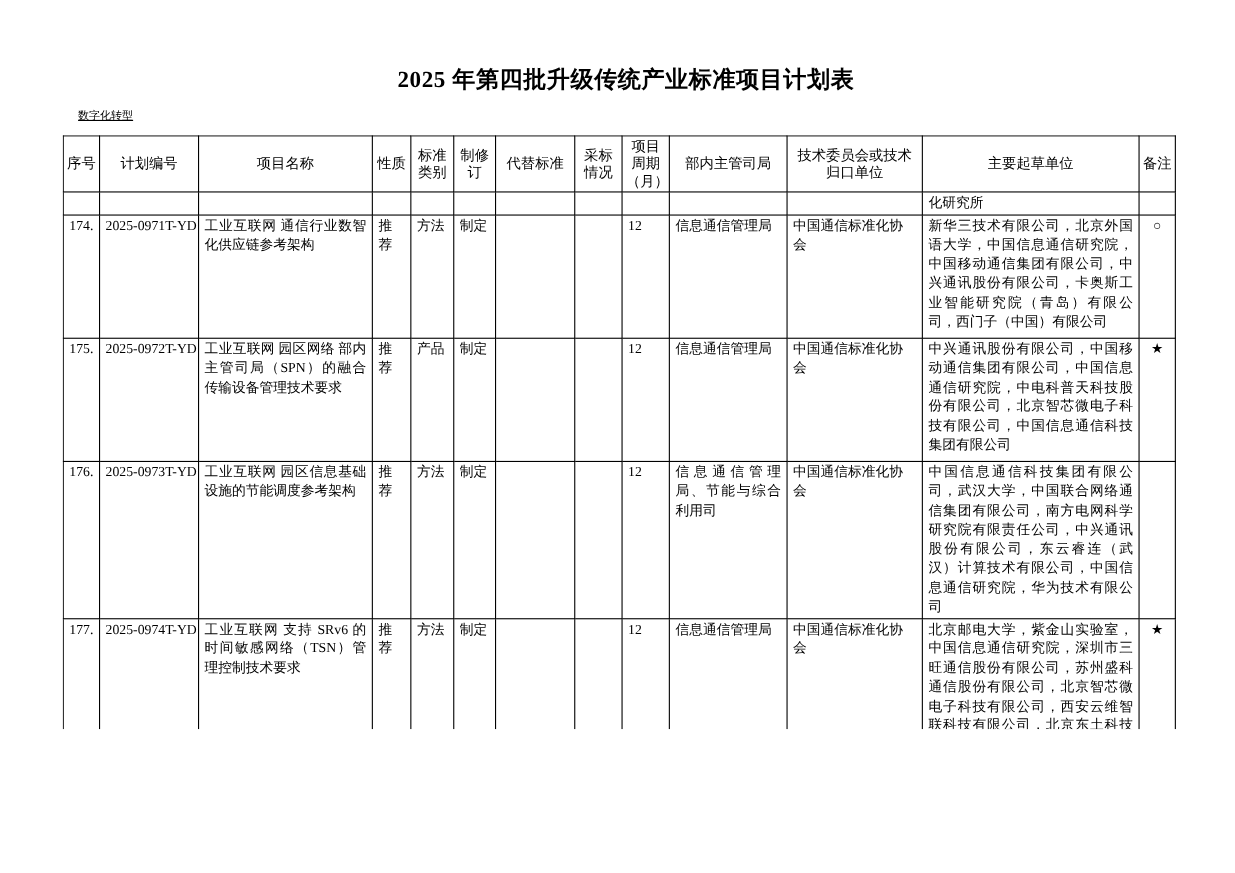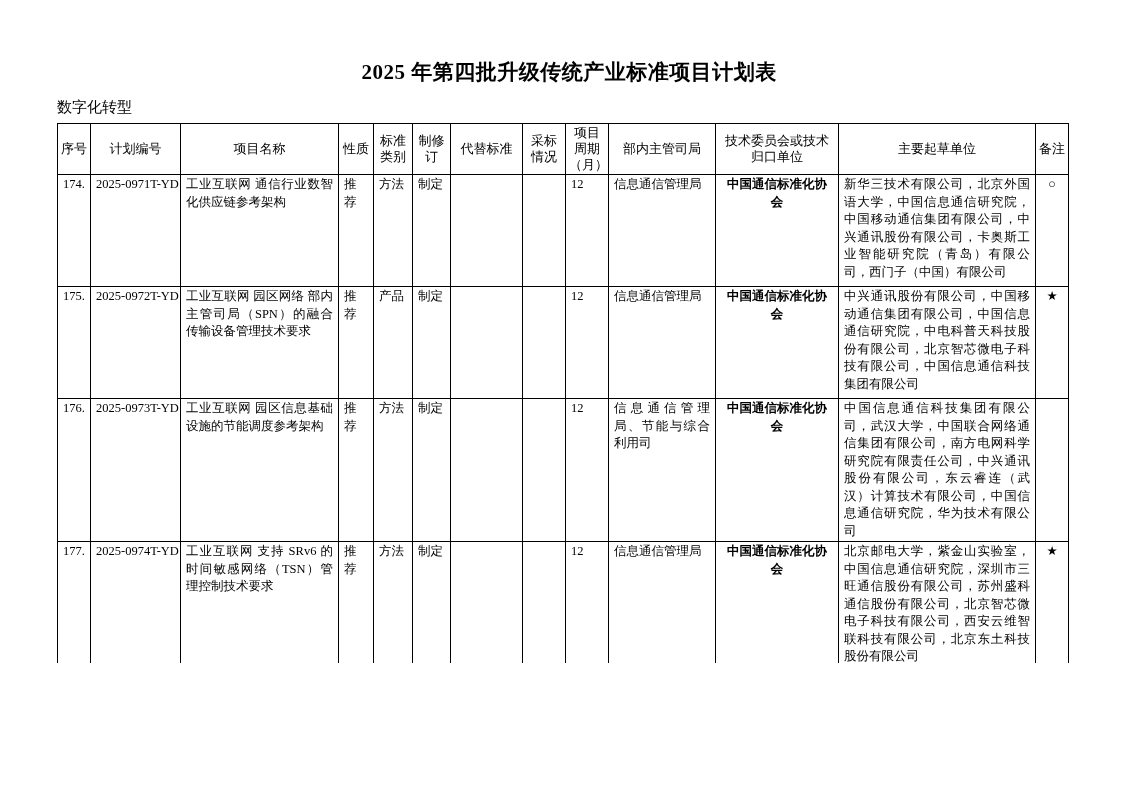--- a/index.html
+++ b/index.html
@@ -13,22 +13,23 @@
     padding-left:15px;
   }
   .doc-title {
     position:absolute; top:58px; left:0; width:100%;
     text-align:center;
     font-size:21px; font-weight:bold;
     letter-spacing:0.5px;
     white-space:pre;
   }
   .section-label {
-    position:absolute; top:98px; left:57px;
-    font-size:15px;
+    position:absolute; top:98px; left:71px;
+    font-size:10px;
+    text-decoration:underline;
   }
   .table-clip {
     position:absolute; top:123px; left:57px;
     width:1013px; height:611px;
     overflow:hidden;
     border-bottom:1px solid #000;
   }
   table.std {
     border-collapse:collapse;
     table-layout:fixed;
@@ -49,21 +50,21 @@
     text-align:center;
     font-weight:normal;
     font-size:13px;
     line-height:16px;
     padding:1px 3px;
     word-break:break-all;
   }
   td.center   { text-align:left; }
   td.justify  { text-align:justify; text-align-last:left; }
   td.nowrap   { white-space:nowrap; padding:1px 1px; }
-  td.committee{ text-align:center; padding:1px 2px;font-weight:bold; }
+  td.committee{ padding:1px 2px; }
   td.remark   { text-align:center; font-size:13px; padding:1px 2px; }
   td.seq      { text-align:left; padding:1px 1px; }
   .page-number {
     position:absolute; top:737px; left:0; width:100%;
     text-align:right;
     font-size:12.5px;
   }
   
   col.c0{width:33px;}  col.c1{width:90px;}  col.c2{width:158px;}
   col.c3{width:35px;}  col.c4{width:39px;}  col.c5{width:38px;}
@@ -108,20 +109,35 @@
           <th>代替标准</th>
           <th>采标情况</th>
           <th>项目周期（月）</th>
           <th>部内主管司局</th>
           <th>技术委员会或技术归口单位</th>
           <th>主要起草单位</th>
           <th>备注</th>
         </tr>
       </thead>
       <tbody id="tbody">
+          <tr style="height: 19px;">
+            <td class="seq"></td>
+            <td class="center nowrap"></td>
+            <td class="justify"></td>
+            <td class="center"></td>
+            <td class="center"></td>
+            <td class="center"></td>
+            <td class="center"></td>
+            <td class="center"></td>
+            <td class="center"></td>
+            <td class="justify"></td>
+            <td class="committee"></td>
+            <td class="justify">化研究所</td>
+            <td class="remark"></td>
+          </tr>
           <tr style="height: 112px;">
             <td class="seq">174.</td>
             <td class="center nowrap">2025-0971T-YD</td>
             <td class="justify">工业互联网 通信行业数智化供应链参考架构</td>
             <td class="center">推荐</td>
             <td class="center">方法</td>
             <td class="center">制定</td>
             <td class="center"></td>
             <td class="center"></td>
             <td class="center">12</td>

